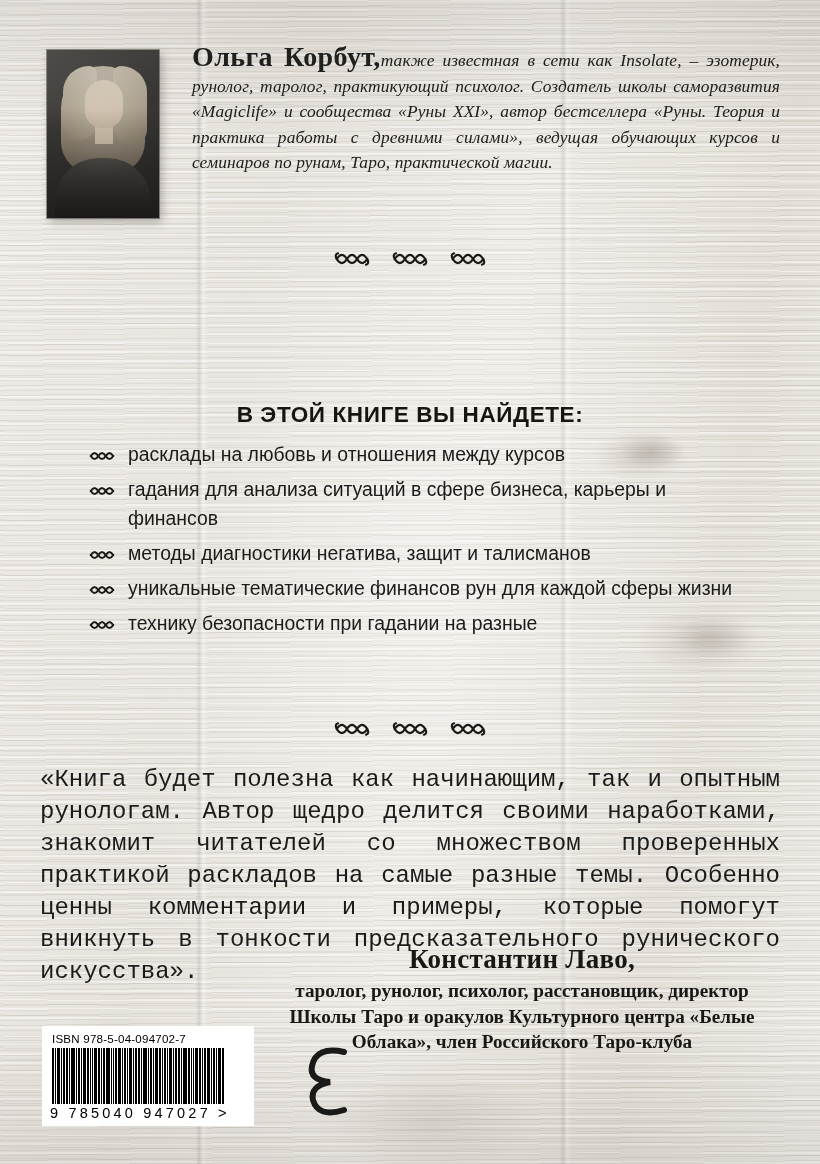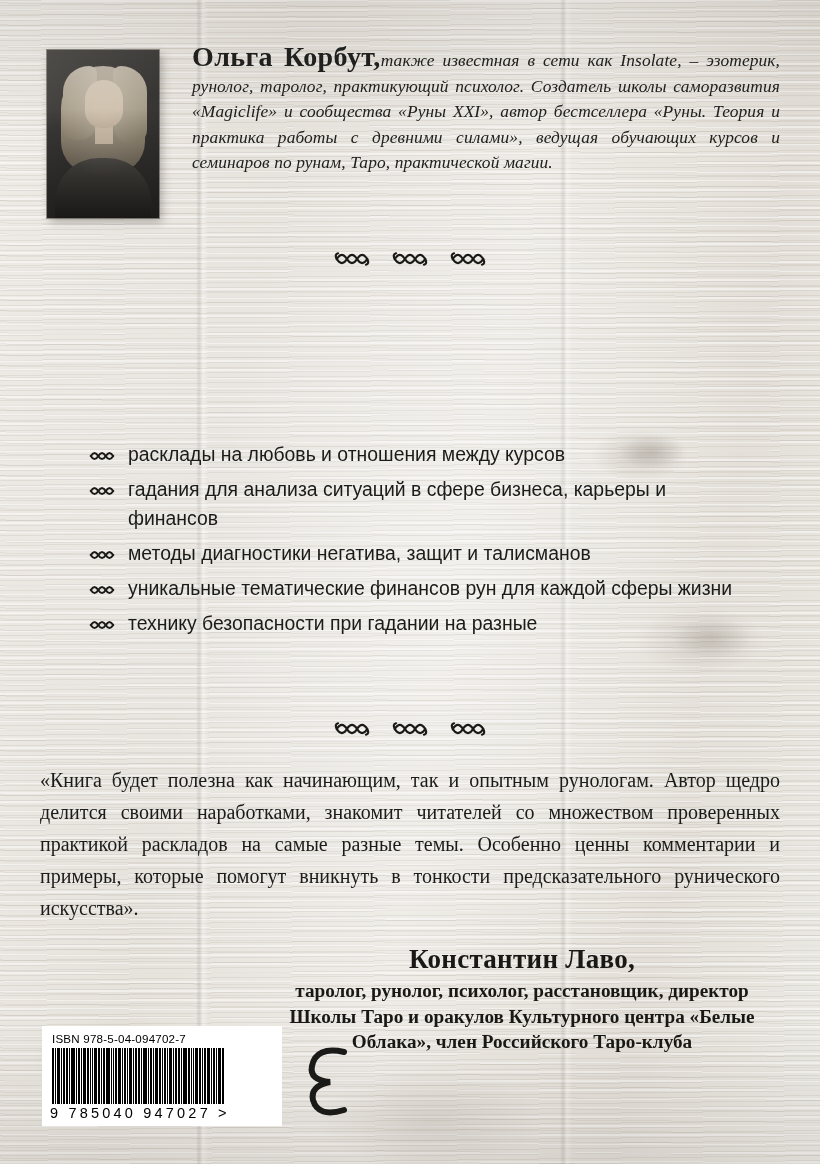--- a/index.html
+++ b/index.html
@@ -232,22 +232,22 @@
     width: 28px;
     height: 18px;
   }
 
   
   .review {
     position: absolute;
     left: 40px;
     top: 764px;
     width: 740px;
-    font-family: Liberation Serif, serif;
-    font-size: 20px;
+    font-family: Liberation Mono, monospace;
+    font-size: 24px;
     line-height: 32px;
     color: #1b1b19;
     text-align: justify;
     text-align-last: left;
   }
 
   
   .reviewer {
     position: absolute;
     right: 38px;
@@ -269,21 +269,21 @@
     font-size: 19.2px;
     line-height: 25.5px;
     margin-top: 2px;
   }
 
   
   .barcode-box {
     position: absolute;
     left: 42px;
     top: 1026px;
-    width: 240px;
+    width: 212px;
     height: 100px;
     background: #ffffff;
     padding: 4px 6px 2px 6px;
     box-sizing: border-box;
   }
   .isbn-text {
     font-family: "Liberation Sans", sans-serif;
     font-size: 11.6px;
     color: #000;
     margin: 2px 0 3px 4px;
@@ -367,20 +367,21 @@
             <path d="M6 17 Q14 4 22 17 Q30 30 38 17 Q46 4 54 17"></path>
             <path d="M6 17 Q14 30 22 17 Q30 4 38 17 Q46 30 54 17"></path>
             <path d="M6 17 Q2 10 8 8"></path>
             <path d="M54 17 Q58 24 52 26"></path>
           </g>
         </svg>
       </span>
     </div>
 
 
+    <div class="headline">В ЭТОЙ КНИГЕ ВЫ НАЙДЕТЕ:</div>
 
     <div class="bullets">
       <div class="bullet">
         <span class="bknot">
           <svg viewBox="0 0 60 34" width="28" height="18" aria-hidden="true">
             <g fill="none" stroke="#1b1a17" stroke-width="4.4" stroke-linecap="round">
               <path d="M6 17 Q14 4 22 17 Q30 30 38 17 Q46 4 54 17"></path>
               <path d="M6 17 Q14 30 22 17 Q30 4 38 17 Q46 30 54 17"></path>
             </g>
           </svg>

